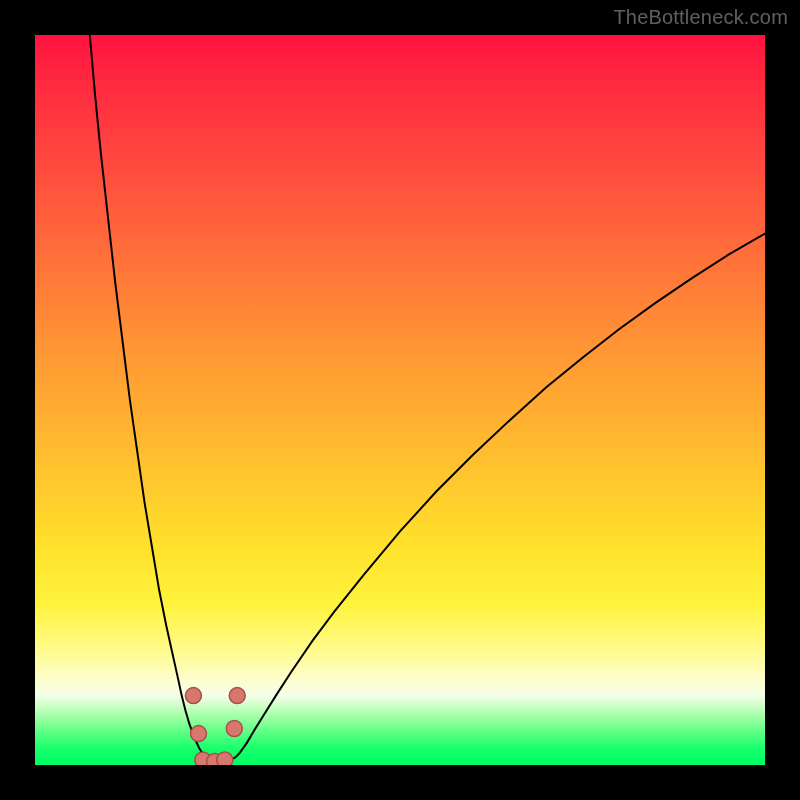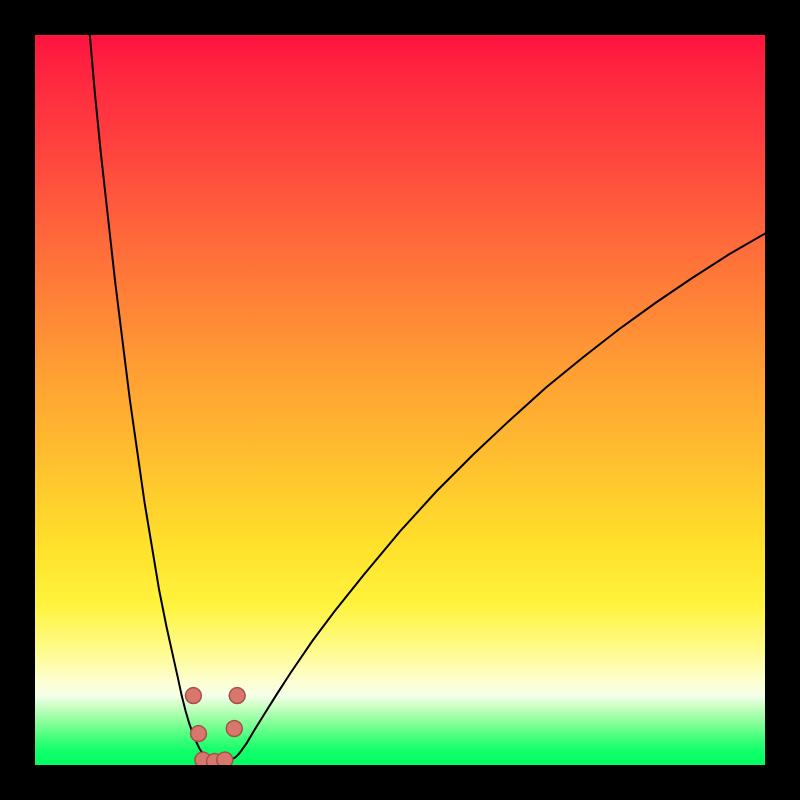--- a/index.html
+++ b/index.html
@@ -78,20 +78,21 @@
   .curve circle.marker {
     fill: #d8776e;
     stroke: #a84f47;
     stroke-width: 1.5;
   }
 </style>
 </head>
 <body>
 
 <div class="stage">
+  <div class="watermark">TheBottleneck.com</div>
 
   <div class="plot">
     <div class="gradient"></div>
     <svg class="curve" viewBox="0 0 730 730" preserveAspectRatio="none">
       <path id="curve-path" class="line" d="M54.8 0.0 L59.9 58.4 L65.7 116.8 L73.0 182.5 L80.3 248.2 L87.6 306.6 L94.9 365.0 L102.2 416.1 L109.5 467.2 L116.8 511.0 L124.1 554.8 L131.4 591.3 L138.7 624.1 L143.1 643.9 L146.7 660.6 L150.4 675.3 L154.0 687.7 L159.1 702.3 L164.3 713.2 L167.9 719.0 L171.5 722.7 L175.2 724.9 L178.8 726.0 L182.5 726.4 L186.2 726.4 L189.8 726.0 L198.6 723.4 L200.8 722.0 L204.4 718.3 L211.7 708.1 L219.0 695.7 L226.3 684.0 L240.9 660.6 L255.5 638.0 L277.4 605.9 L299.3 576.7 L328.5 540.2 L365.0 496.4 L401.5 456.3 L438.0 419.8 L474.5 385.4 L511.0 352.6 L547.5 322.7 L584.0 294.2 L620.5 267.9 L657.0 243.1 L693.5 219.7 L730.0 198.6"></path>
       <g id="markers-group">
           <circle class="marker" cx="158.4" cy="660.6" r="8"></circle>
           <circle class="marker" cx="163.5" cy="698.6" r="8"></circle>
           <circle class="marker" cx="167.9" cy="724.9" r="8"></circle>
           <circle class="marker" cx="179.6" cy="726.4" r="8"></circle>

